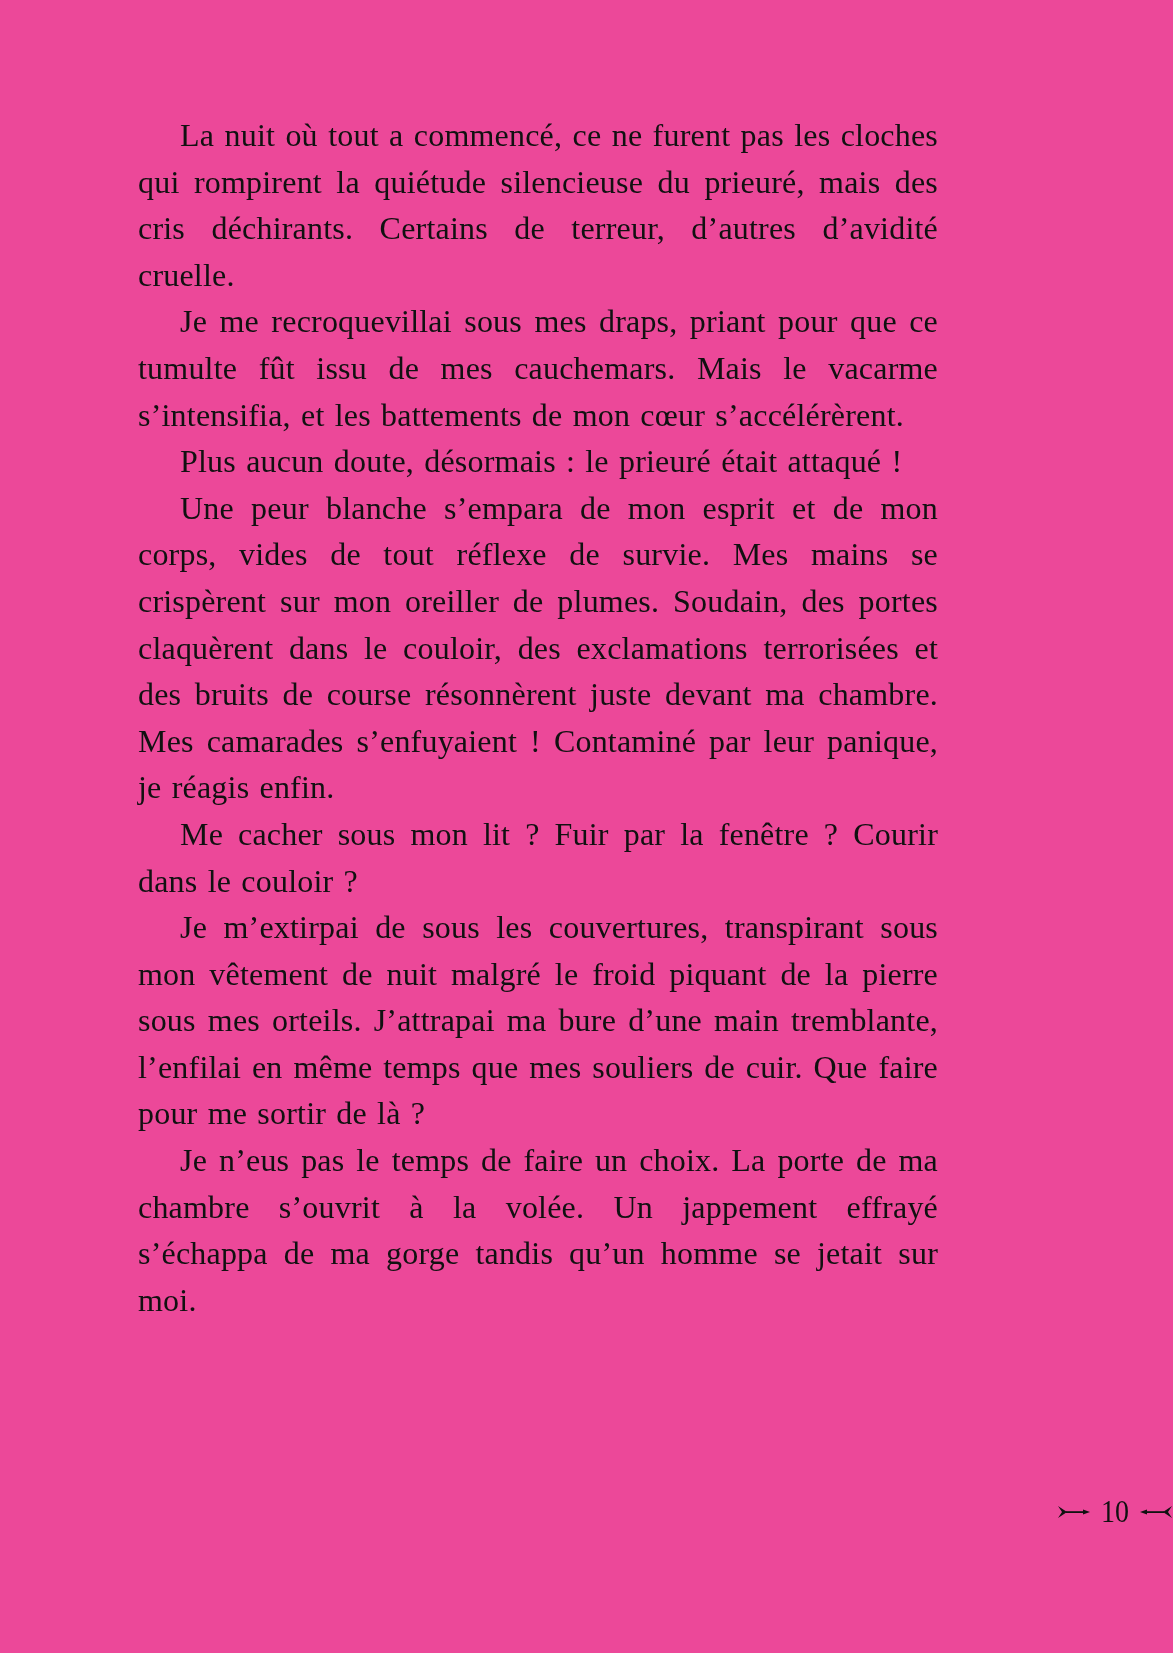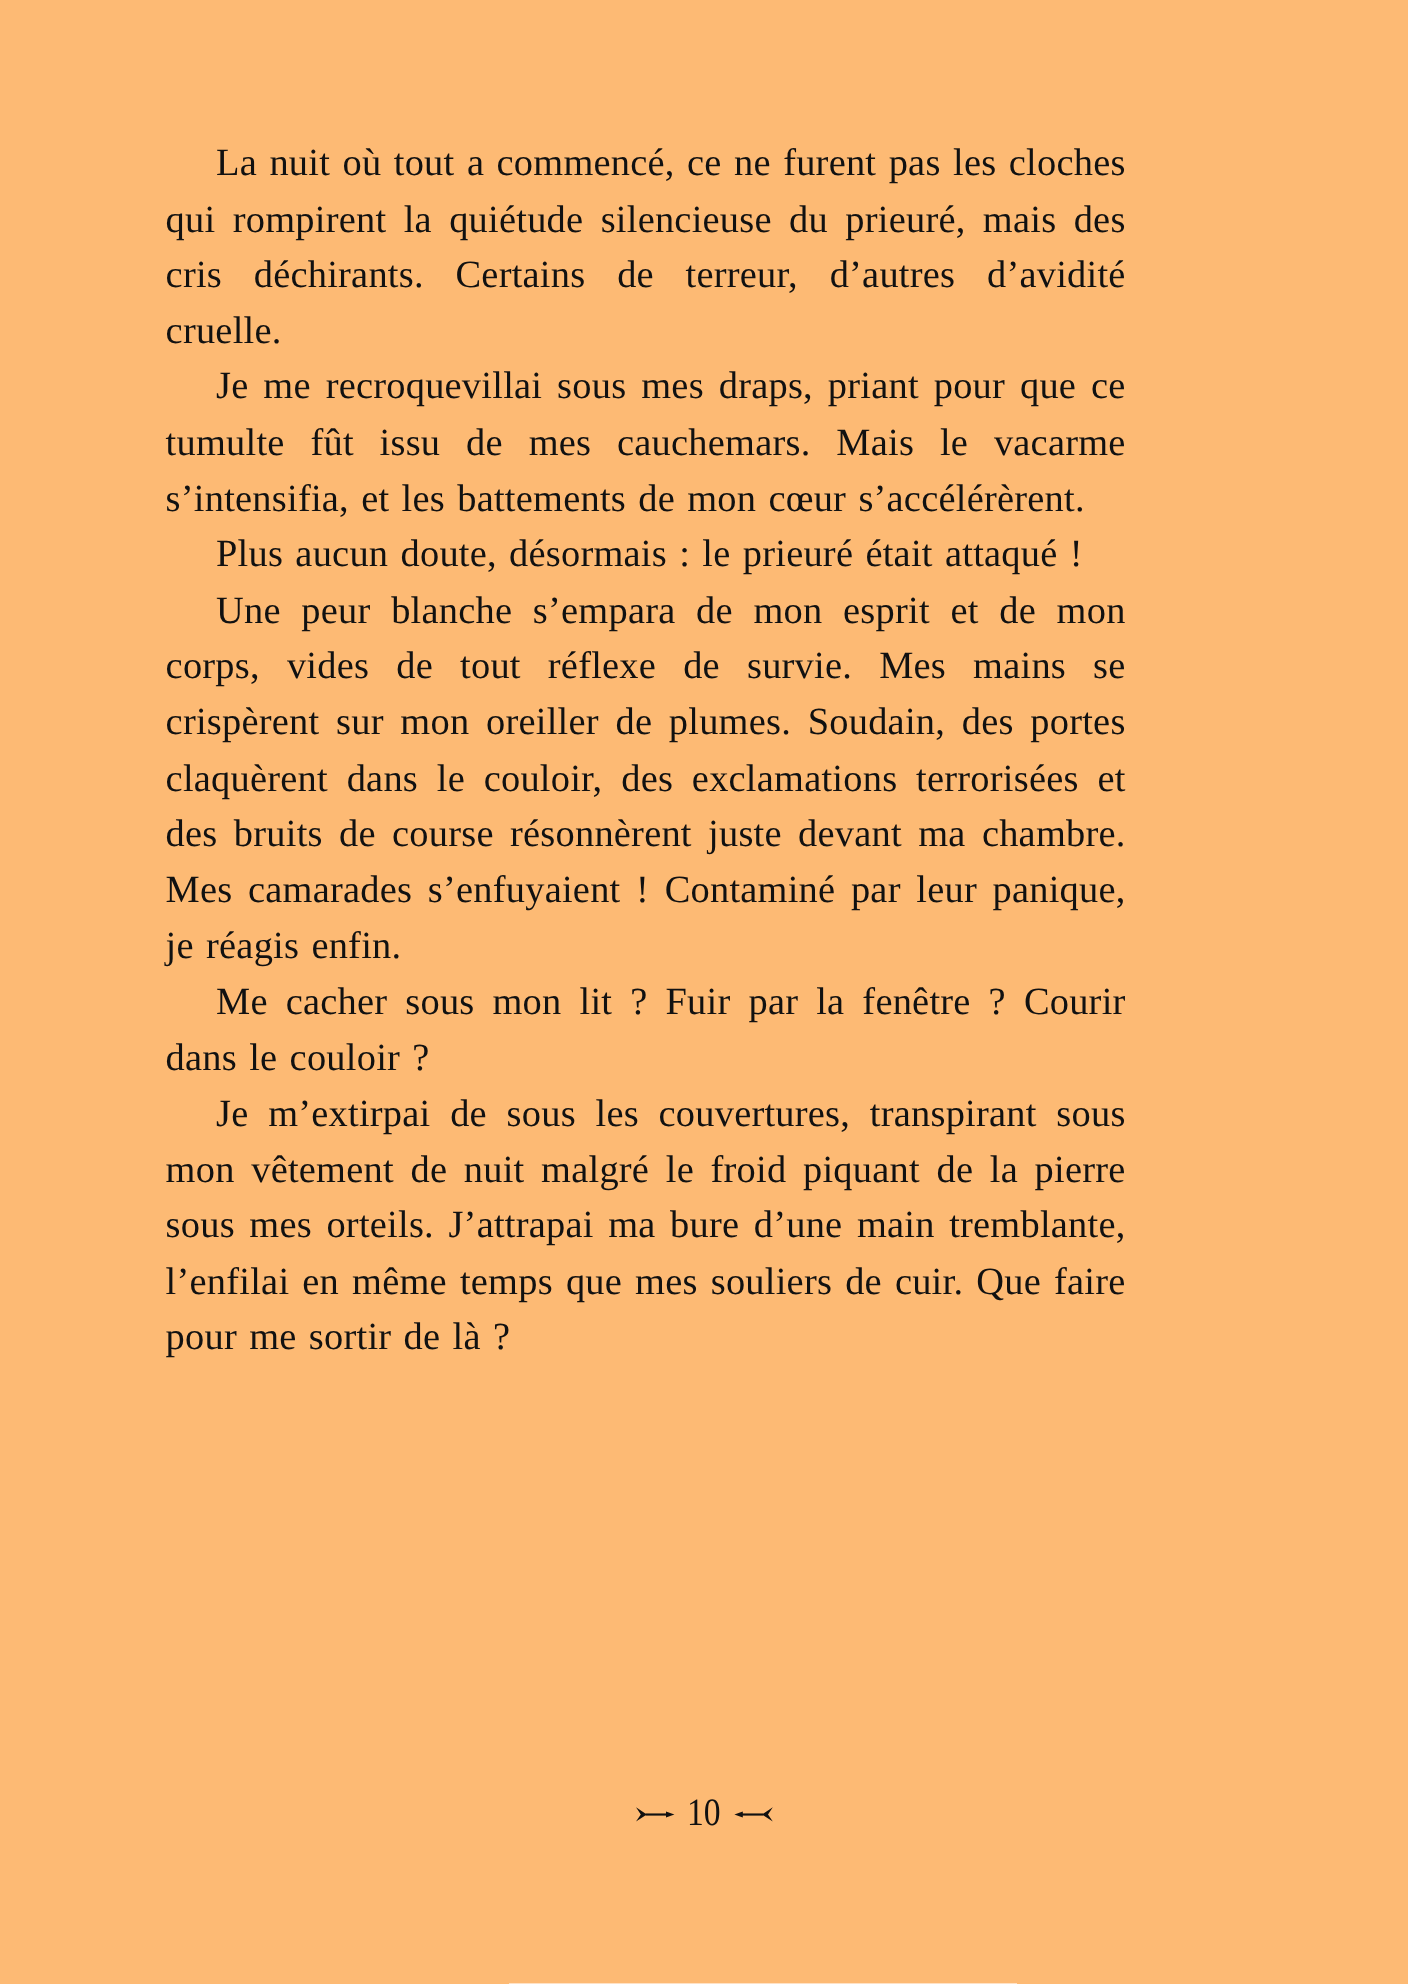--- a/index.html
+++ b/index.html
@@ -11,21 +11,21 @@
     width: 1173px;
     height: 1653px;
     position: relative;
     font-family: "Liberation Serif", "DejaVu Serif", serif;
     color: #111111;
     overflow: hidden;
   }
   .page {
     position: absolute;
     inset: 0;
-    background: #fdba74;
+    background: #ec4899;
   }
   .text-block {
     position: absolute;
     left: 138px;
     top: 112px;
     width: 800px;
     text-align: justify;
     font-size: 32px;
     line-height: 46.6px;
     letter-spacing: 0.2px;
@@ -39,21 +39,21 @@
   .footer {
     position: absolute;
     left: 0;
     width: 1173px;
     top: 1498px;
     text-align: center;
     font-size: 28px;
     color: #111111;
     display: flex;
     align-items: center;
-    justify-content: center;
+    justify-content: flex-end;
     gap: 10px;
     font-family: Liberation Serif, serif;
   }
   .footer .page-num {
     display: inline-block;
     line-height: 1;
     transform: scaleY(1.15);
   }
   .ornament {
     display: inline-block;
@@ -71,20 +71,21 @@
 
 <div class="page">
 
   <div class="text-block" id="text-block">
       <p>La nuit où tout a commencé, ce ne furent pas les cloches qui rompirent la quiétude silencieuse du prieuré, mais des cris déchirants. Certains de terreur, d’autres d’avidité cruelle.</p>
       <p>Je me recroquevillai sous mes draps, priant pour que ce tumulte fût issu de mes cauchemars. Mais le vacarme s’intensifia, et les battements de mon cœur s’accélérèrent.</p>
       <p>Plus aucun doute, désormais&nbsp;: le prieuré était attaqué&nbsp;!</p>
       <p>Une peur blanche s’empara de mon esprit et de mon corps, vides de tout réflexe de survie. Mes mains se crispèrent sur mon oreiller de plumes. Soudain, des portes claquèrent dans le couloir, des exclamations terrorisées et des bruits de course résonnèrent juste devant ma chambre. Mes camarades s’enfuyaient&nbsp;! Contaminé par leur panique, je réagis enfin.</p>
       <p>Me cacher sous mon lit&nbsp;? Fuir par la fenêtre&nbsp;? Courir dans le couloir&nbsp;?</p>
       <p>Je m’extirpai de sous les couvertures, transpirant sous mon vêtement de nuit malgré le froid piquant de la pierre sous mes orteils. J’attrapai ma bure d’une main tremblante, l’enfilai en même temps que mes souliers de cuir. Que faire pour me sortir de là&nbsp;?</p>
+      <p>Je n’eus pas le temps de faire un choix. La porte de ma chambre s’ouvrit à la volée. Un jappement effrayé s’échappa de ma gorge tandis qu’un homme se jetait sur moi.</p>
     </div>
 
   <div class="footer">
     <span class="ornament">
       <svg viewBox="0 0 34 14" xmlns="http://www.w3.org/2000/svg">
         <path d="M1 1 L10 7 L1 13 L5 7 Z" fill="#111111"></path>
         <rect x="9" y="6.2" width="18" height="1.8" fill="#111111"></rect>
         <path d="M33 7 L26 4.5 L26 9.5 Z" fill="#111111"></path>
       </svg>
     </span>

